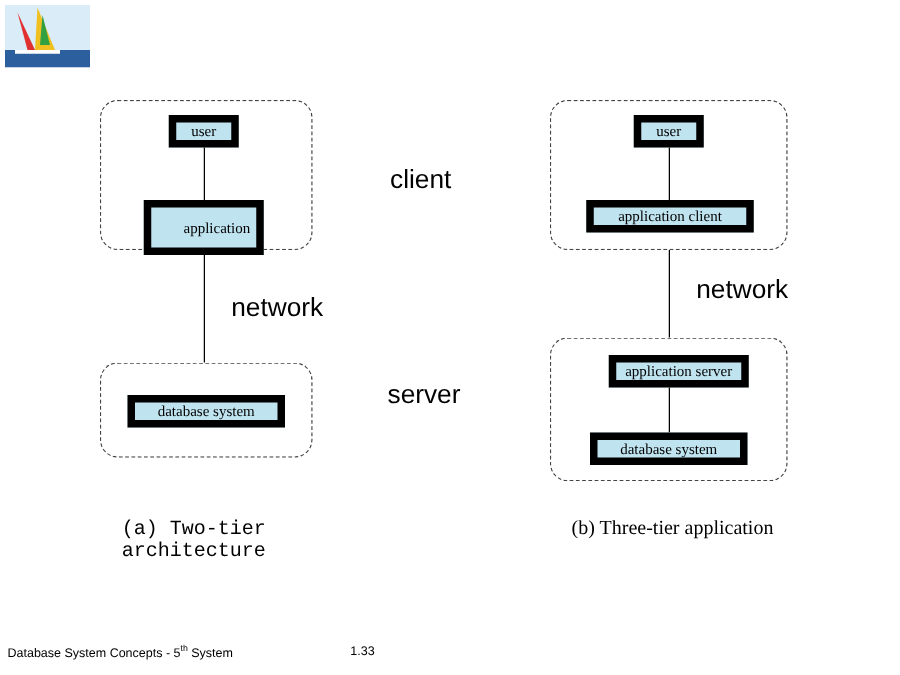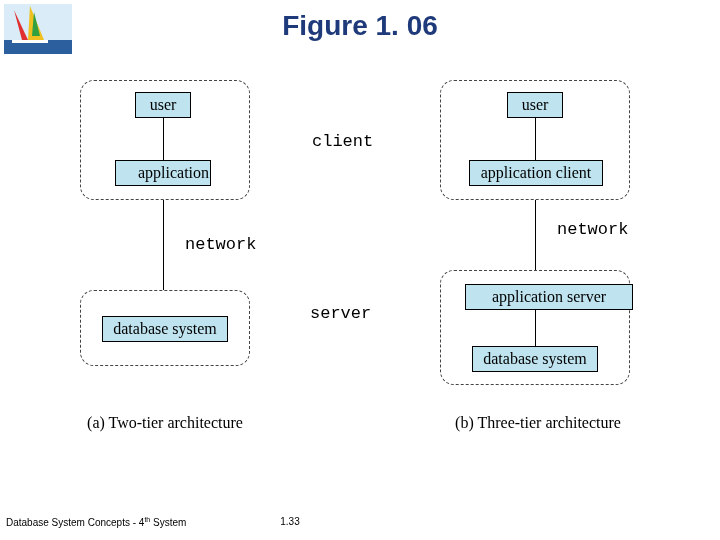--- a/index.html
+++ b/index.html
@@ -2,23 +2,23 @@
 <html><head>
 <meta charset="utf-8">
 <style>
   * { box-sizing: border-box; margin: 0; padding: 0; }
   html, body { width: 720px; height: 540px; font-family: Georgia, 'Times New Roman', serif; background: #fff; overflow: hidden; }
   .slide { position: relative; width: 720px; height: 540px; }
   .logo { position: absolute; top: 4px; left: 4px; width: 68px; height: 50px; }
   .title { position: absolute; top: 10px; left: 0; width: 720px; text-align: center; font-family: Arial, Helvetica, sans-serif; font-weight: bold; font-size: 28px; color: #1f3a7a; }
   .diagram { position: absolute; top: 70px; left: 60px; width: 600px; height: 400px; }
   .dashbox { position: absolute; border: 1.5px dashed #444; border-radius: 14px; }
-  .node { position: absolute; border: 1px solid #000000; background: #bfe3ef; font-family: 'Times New Roman', serif; font-size: 16px; display: flex; align-items: center; justify-content: center; padding: 2px 4px; }
+  .node { position: absolute; border: 6px solid #000000; background: #bfe3ef; font-family: 'Times New Roman', serif; font-size: 12px; display: flex; align-items: center; justify-content: center; padding: 2px 4px; }
   .line { position: absolute; background: #000; width: 1px; }
-  .label { position: absolute; font-family: Liberation Mono, monospace; font-size: 17px; color: #000; }
+  .label { position: absolute; font-family: Liberation Sans, sans-serif; font-size: 21px; color: #000; }
   .caption { position: absolute; font-family: 'Times New Roman', serif; font-size: 16px; color: #000; text-align: center; }
   .footer { position: absolute; bottom: 8px; left: 0; width: 720px; height: 16px; font-family: Arial, Helvetica, sans-serif; font-size: 10px; color: #000; }
   .footer .fl { position: absolute; left: 6px; }
   .footer .fc { position: absolute; left: 0; width: 580px; text-align: center; }
   .footer .fr { position: absolute; right: 6px; }
   .sup { font-size: 7px; vertical-align: super; }
 </style>
 </head>
 <body>
 
@@ -26,57 +26,56 @@
 
   <svg class="logo" viewBox="0 0 68 50">
     <rect x="0" y="0" width="68" height="50" fill="#d9ecf7"></rect>
     <rect x="0" y="36" width="68" height="14" fill="#2b5f9e"></rect>
     <polygon points="18,36 10,6 24,36" fill="#e03030"></polygon>
     <polygon points="24,36 26,2 40,36" fill="#f0c020"></polygon>
     <polygon points="28,32 30,8 36,32" fill="#30a040"></polygon>
     <rect x="8" y="36" width="36" height="3" fill="#fff"></rect>
   </svg>
 
-  <div class="title">Figure 1. 06</div>
 
   <div class="diagram">
 
     <div class="dashbox" style="left:20px; top:10px; width:170px; height:120px;"></div>
     <div class="node" style="left:75px; top:22px; width:56px; height:26px;">user</div>
     <div class="line" style="left:103px; top:48px; height:42px;"></div>
-    <div class="node" style="left:55px; top:90px; width:96px; height:26px;padding-left:25px;">application</div>
+    <div class="node" style="left:55px; top:90px; width:96px; height:44px;padding-left:25px;">application</div>
 
     <div class="line" style="left:103px; top:130px; height:90px;"></div>
 
     <div class="dashbox" style="left:20px; top:220px; width:170px; height:76px;"></div>
     <div class="node" style="left:42px; top:246px; width:126px; height:26px;">database system</div>
 
-    <div class="caption" style="left:10px; top:344px; width:190px;">(a) Two-tier architecture</div>
+    <div class="caption" style="left:0; top:344px; width:190px;font-family:Liberation Mono, monospace;">(a) Two-tier architecture</div>
 
     <div class="label" style="left:252px; top:62px;">client</div>
     <div class="label" style="left:125px; top:165px;">network</div>
     <div class="label" style="left:250px; top:234px;">server</div>
 
     <div class="dashbox" style="left:380px; top:10px; width:190px; height:120px;"></div>
     <div class="node" style="left:447px; top:22px; width:56px; height:26px;">user</div>
     <div class="line" style="left:475px; top:48px; height:42px;"></div>
     <div class="node" style="left:409px; top:90px; width:134px; height:26px;">application client</div>
 
     <div class="line" style="left:475px; top:130px; height:70px;"></div>
     <div class="label" style="left:497px; top:150px;">network</div>
 
     <div class="dashbox" style="left:380px; top:200px; width:190px; height:115px;"></div>
-    <div class="node" style="left:405px; top:214px; width:168px; height:26px;">application server</div>
+    <div class="node" style="left:427px; top:214px; width:112px; height:26px;">application server</div>
     <div class="line" style="left:475px; top:240px; height:36px;"></div>
     <div class="node" style="left:412px; top:276px; width:126px; height:26px;">database system</div>
 
-    <div class="caption" style="left:378px; top:344px; width:200px;">(b) Three-tier architecture</div>
+    <div class="caption" style="left:378px; top:344px; width:200px;">(b) Three-tier application</div>
 
   </div>
 
   <div class="footer">
     <div class="fl">
-      <span>Database System Concepts - 4</span><span class="sup">th</span><span> System</span>
+      <span>Database System Concepts - 5</span><span class="sup">th</span><span> System</span>
     </div>
     <div class="fc">1.33</div>
   </div>
 
 </div>
 
 </body></html>

